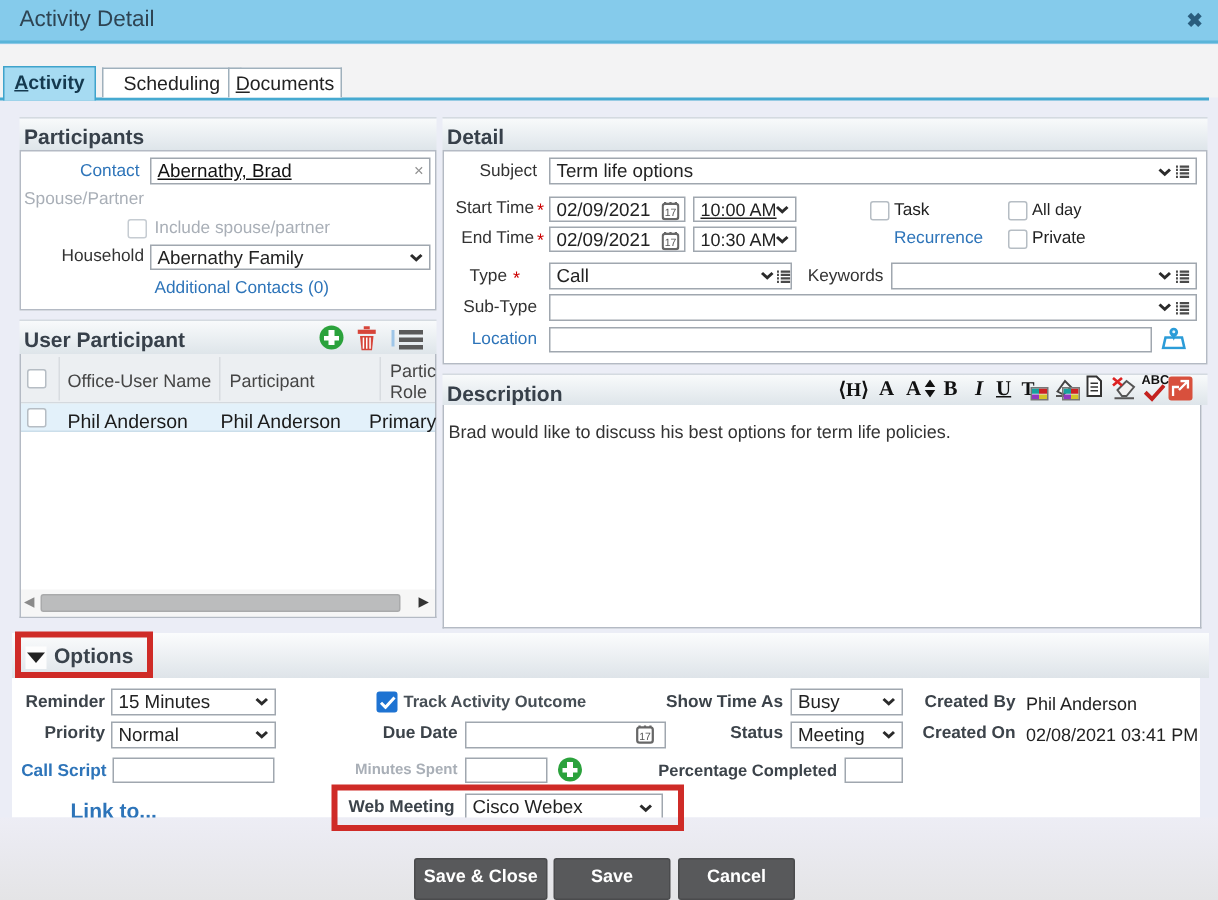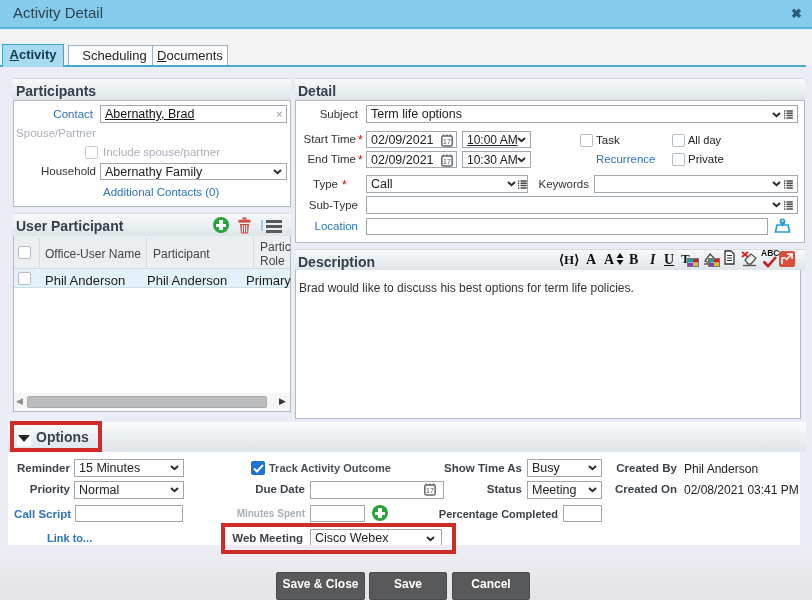--- a/index.html
+++ b/index.html
@@ -240,21 +240,21 @@
 <svg class="abs chev" style="left:170px; top:465px;" viewBox="0 0 9 6">
     <path d="M1 1 L4.5 4.2 L8 1" stroke="#2b2b2b" stroke-width="2" fill="none"></path>
   </svg>
 <div class="abs lbl" style="left:0px; top:483px; width:70px; font-weight:bold; font-size:11.5px; color:#3c434a;">Priority</div>
 <div class="abs inp" style="left:74px; top:481px; width:110px; height:18px;">Normal</div>
 <svg class="abs chev" style="left:170px; top:487px;" viewBox="0 0 9 6">
     <path d="M1 1 L4.5 4.2 L8 1" stroke="#2b2b2b" stroke-width="2" fill="none"></path>
   </svg>
 <div class="abs bluelbl" style="left:0px; top:508px; width:71px; font-weight:bold; font-size:11.5px;">Call Script</div>
 <div class="abs inp" style="left:75px; top:505px; width:108px; height:17px;"></div>
-<div class="abs" style="left:47px; top:532px; font-size:11px; font-weight:bold; color:#2d74b9;">Link to...</div>
+<div class="abs" style="left:47px; top:532px; font-size:14px; font-weight:bold; color:#2d74b9;">Link to...</div>
 
 <div class="abs" style="left:251px; top:461px; width:14px; height:14px; background:#1e73d2; border-radius:2px;"></div>
 <svg class="abs" style="left:253px; top:464px;" width="11" height="9" viewBox="0 0 11 9">
     <path d="M1 4.5 L4 7.5 L10 1" stroke="#fff" stroke-width="2" fill="none"></path>
   </svg>
 <div class="abs" style="left:269px; top:462px; font-size:11px; font-weight:bold; color:#474f56;">Track Activity Outcome</div>
 <div class="abs lbl" style="left:205px; top:483px; width:100px; font-weight:bold; font-size:11.5px; color:#3c434a;">Due Date</div>
 <div class="abs inp" style="left:310px; top:481px; width:134px; height:18px;"></div>
 <svg class="abs" style="left:424px; top:483px;" width="12" height="13" viewBox="0 0 12 13">
     <path d="M2.4 0.6 v2 M6 0.6 v2 M9.6 0.6 v2" stroke="#676767" stroke-width="1.5" fill="none"></path>

